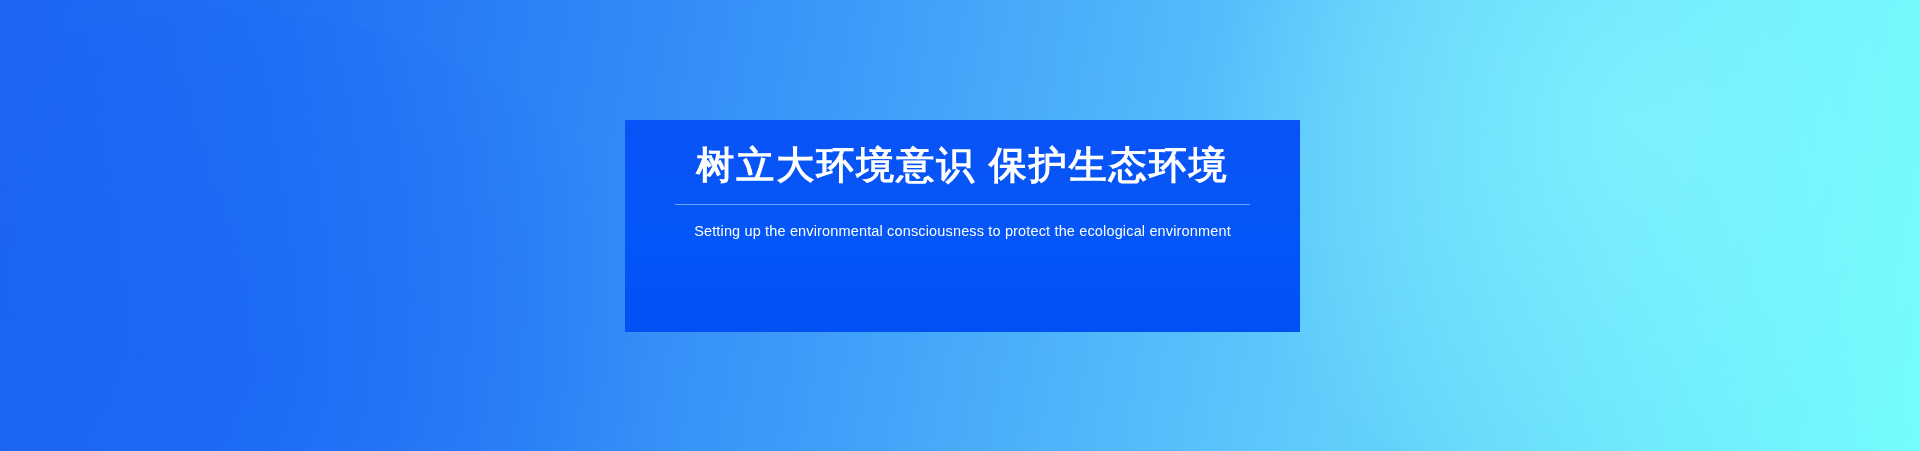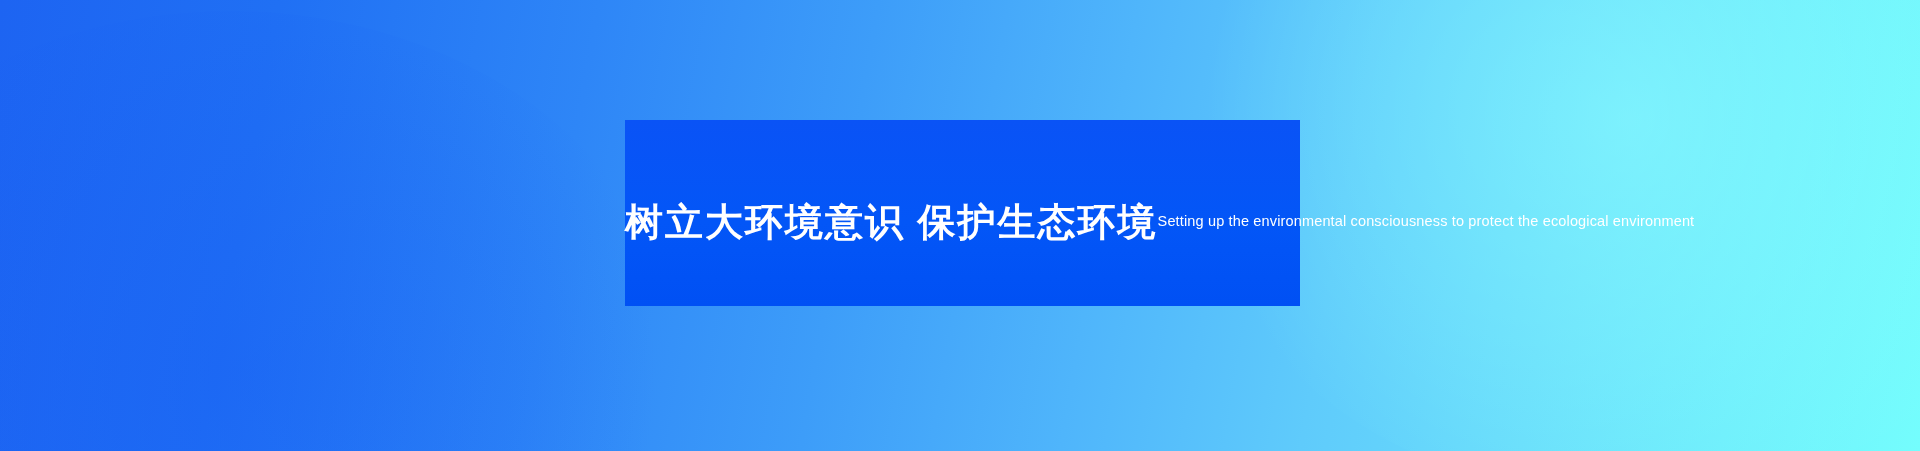--- a/index.html
+++ b/index.html
@@ -58,25 +58,25 @@
         rgba(22, 92, 244, 0) 74%);
     pointer-events: none;
   }
 
   
   .hero-panel {
     position: absolute;
     left: 625px;
     top: 120px;
     width: 675px;
-    height: 186px;
+    height: 212px;
     background: linear-gradient(180deg, #0a53f6 0%, #0356f7 55%, #0050f4 100%);
     box-sizing: border-box;
     display: flex;
-    flex-direction: row;
+    flex-direction: column;
     align-items: center;
     justify-content: flex-start;
   }
 
   .hero-title {
     margin: 0;
     padding-top: 19px;
     font-size: 38px;
     line-height: 1.38;
     font-weight: bold;

